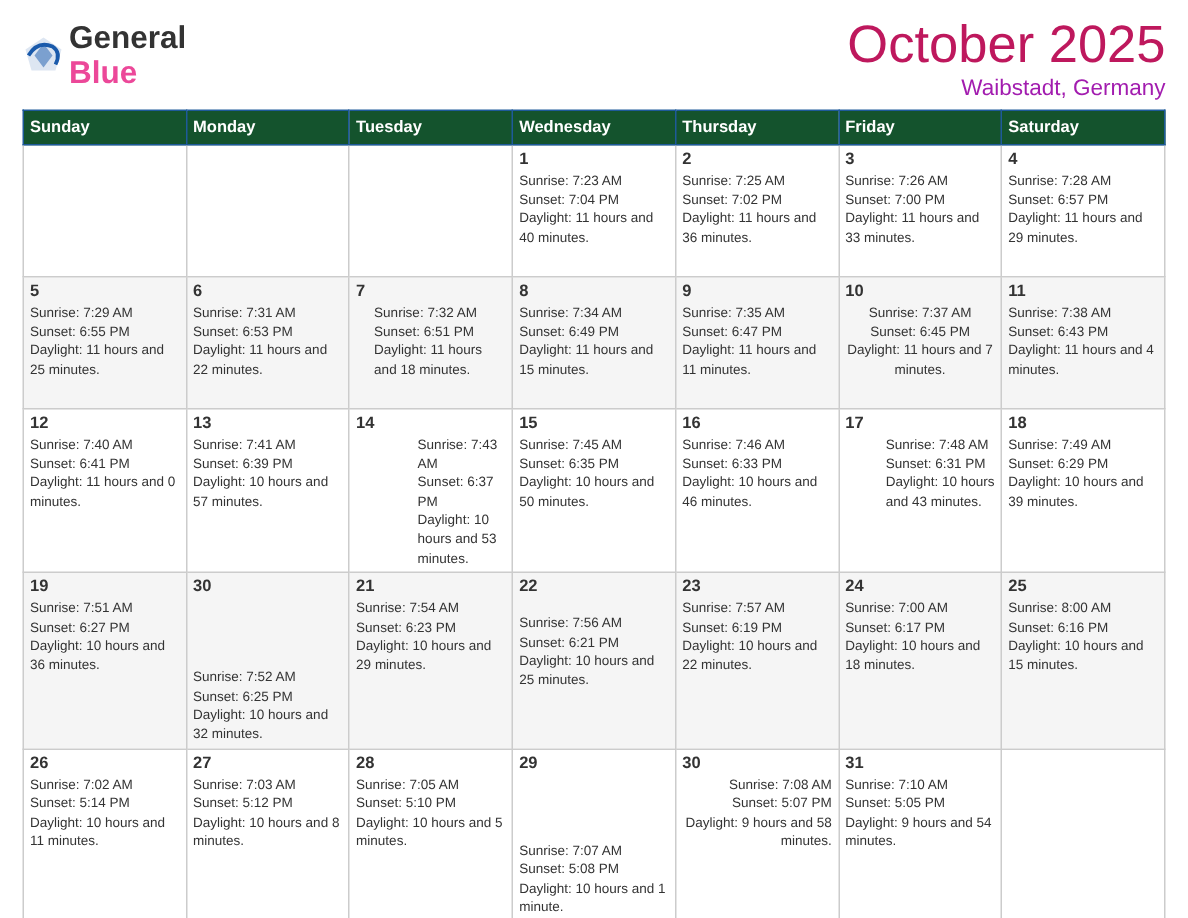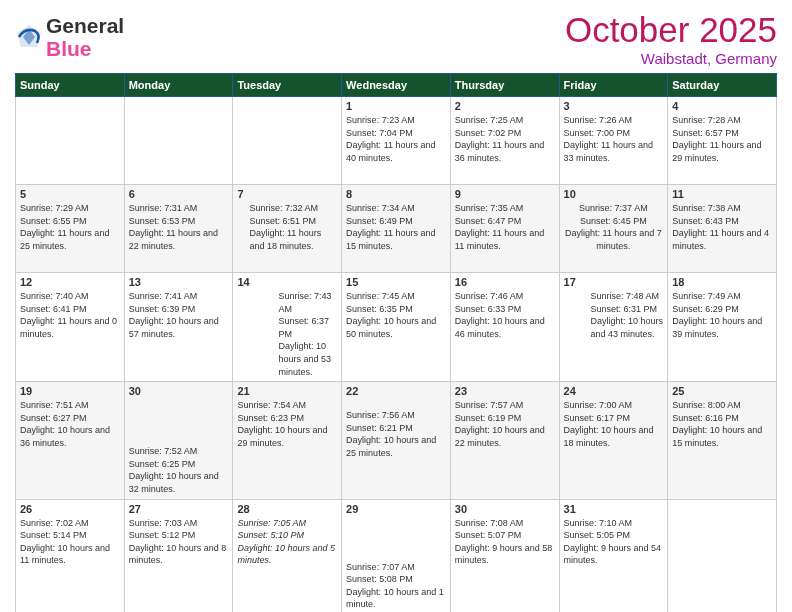--- a/index.html
+++ b/index.html
@@ -299,33 +299,33 @@
 Daylight: 10 hours and 11 minutes.</div>
           </td>
           <td>
             <span class="day-number">27</span>
             <div class="day-info" style="white-space: pre-line;">Sunrise: 7:03 AM
 Sunset: 5:12 PM
 Daylight: 10 hours and 8 minutes.</div>
           </td>
           <td>
             <span class="day-number">28</span>
-            <div class="day-info" style="white-space: pre-line; font-style: italic;">Sunrise: 7:05 AM
+            <div class="day-info" style="white-space: pre-line;">Sunrise: 7:05 AM
 Sunset: 5:10 PM
 Daylight: 10 hours and 5 minutes.</div>
           </td>
           <td>
             <span class="day-number">29</span>
             <div class="day-info" style="white-space: pre-line; margin-top: 46px;">Sunrise: 7:07 AM
 Sunset: 5:08 PM
 Daylight: 10 hours and 1 minute.</div>
           </td>
           <td>
             <span class="day-number">30</span>
-            <div class="day-info" style="white-space: pre-line;">Sunrise: 7:08 AM
+            <div class="day-info" style="white-space: pre-line; text-align: right;">Sunrise: 7:08 AM
 Sunset: 5:07 PM
 Daylight: 9 hours and 58 minutes.</div>
           </td>
           <td>
             <span class="day-number">31</span>
             <div class="day-info" style="white-space: pre-line;">Sunrise: 7:10 AM
 Sunset: 5:05 PM
 Daylight: 9 hours and 54 minutes.</div>
           </td>
           <td class="empty-cell"></td>

